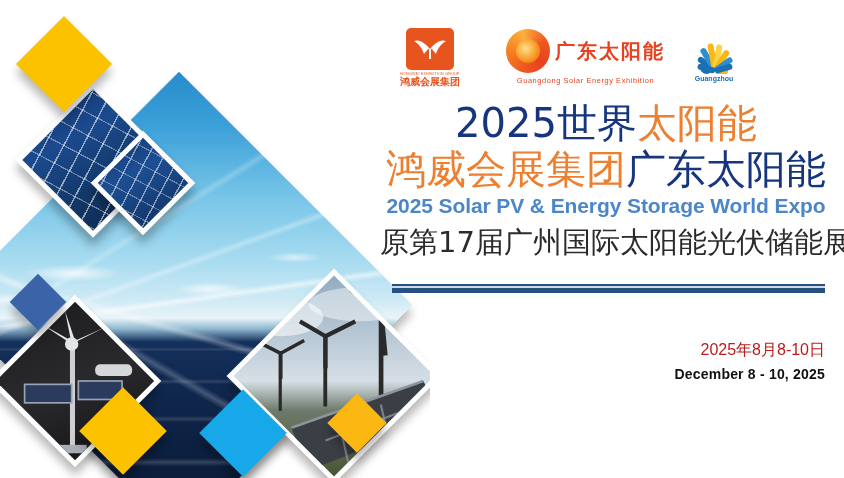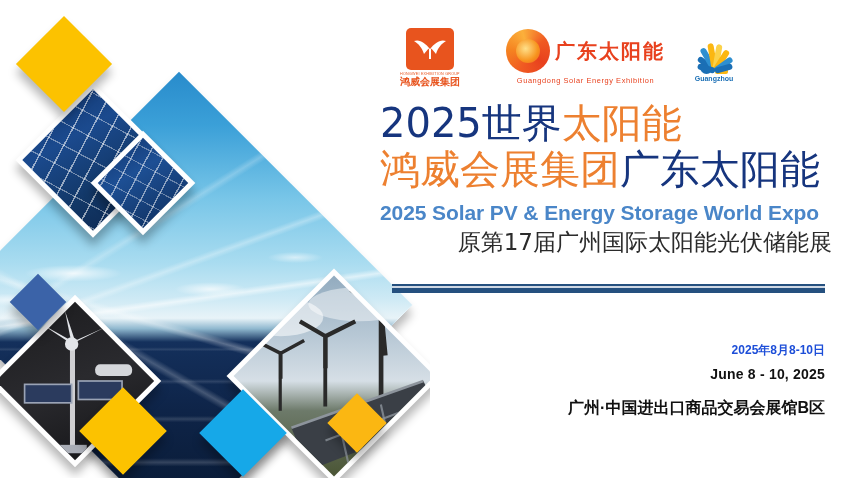--- a/index.html
+++ b/index.html
@@ -115,37 +115,37 @@
   .logo-gd .en{font-size:7.4px;color:#E8411E;letter-spacing:.6px;margin-top:3px;}
 
   .logo-pv{display:flex;flex-direction:column;align-items:center;position:relative;}
   .logo-pv .burst{width:54px;height:40px;position:relative;}
   .logo-pv .burst i{position:absolute;left:25px;bottom:2px;width:6px;height:21px;border-radius:3px;transform-origin:50% 100%;display:block;}
   .logo-pv .pvrow{display:flex;align-items:center;gap:2px;margin-top:-12px;}
   .logo-pv .pcirc{width:13px;height:13px;border-radius:50%;background:#1B6FB5;color:#fff;font-size:9px;font-weight:bold;display:flex;align-items:center;justify-content:center;}
   .logo-pv .vbox{width:13px;height:13px;background:#FBB712;color:#fff;font-size:9px;font-weight:bold;display:flex;align-items:center;justify-content:center;border-radius:2px;}
   .logo-pv .gz{font-size:7px;color:#1B6FB5;font-weight:bold;margin-top:1px;}
 
-  #title-block{position:absolute;left:380px;top:100px;width:452px;text-align:left;}
+  #title-block{position:absolute;left:380px;top:100px;width:452px;text-align:center;}
   .t-line{font-family:"DejaVu Sans","Liberation Sans",sans-serif;font-size:40px;line-height:46px;letter-spacing:0px;white-space:nowrap;}
   .navy{color:#16357E;}
   .orng{color:#ED8030;}
-  .t-en{font-size:21px;font-weight:bold;color:#4A86C8;line-height:26px;margin-top:8px;letter-spacing:-0.1px;white-space:nowrap;}
+  .t-en{font-size:21px;font-weight:bold;color:#4A86C8;line-height:26px;margin-top:1px;letter-spacing:-0.1px;white-space:nowrap;}
 
   #sub-block{position:absolute;left:380px;top:228px;width:452px;text-align:right;}
-  .s-cn{font-family:"DejaVu Sans","Liberation Sans",sans-serif;font-size:23px;color:#2b2b2b;line-height:28px;white-space:nowrap;}
+  .s-cn{font-family:"DejaVu Sans","Liberation Sans",sans-serif;font-size:29px;color:#2b2b2b;line-height:28px;white-space:nowrap;}
   .s-en{font-size:10.5px;font-weight:bold;color:#1c1c1c;line-height:16px;letter-spacing:-0.05px;white-space:nowrap;}
 
   #divider{position:absolute;left:392px;top:284px;width:433px;}
   #divider .l1{height:2px;background:#25507F;}
   #divider .gap{height:2px;background:#cfd8e4;}
   #divider .l2{height:5px;background:#25507F;}
 
   #date-block{position:absolute;left:400px;top:338px;width:425px;text-align:right;}
-  .d-cn{font-size:12px;font-weight:bold;color:#1d4ed8;line-height:24px;white-space:nowrap;}
+  .d-cn{font-size:16px;font-weight:normal;color:#b91c1c;line-height:24px;white-space:nowrap;}
   .d-en{font-size:14px;font-weight:bold;color:#111;line-height:24px;white-space:nowrap;letter-spacing:.2px;}
 
   #venue-block{position:absolute;left:400px;top:395px;width:425px;text-align:right;}
   .v-cn{font-size:16px;font-weight:bold;color:#111;line-height:26px;white-space:nowrap;}
   .v-en{font-size:13.5px;font-weight:bold;color:#111;line-height:24px;white-space:nowrap;letter-spacing:.1px;}
 </style>
 </head>
 <body>
 
 <div id="poster">
@@ -268,20 +268,19 @@
   </div>
 
   <div id="divider">
     <div class="l1"></div>
     <div class="gap"></div>
     <div class="l2"></div>
   </div>
 
   <div id="date-block">
     <div class="d-cn">2025年8月8-10日</div>
-    <div class="d-en">June 8 - 10, 2025</div>
+    <div class="d-en">December 8 - 10, 2025</div>
   </div>
 
   <div id="venue-block">
-    <div class="v-cn">广州·中国进出口商品交易会展馆B区</div>
   </div>
 
 </div>
 
 </body></html>

